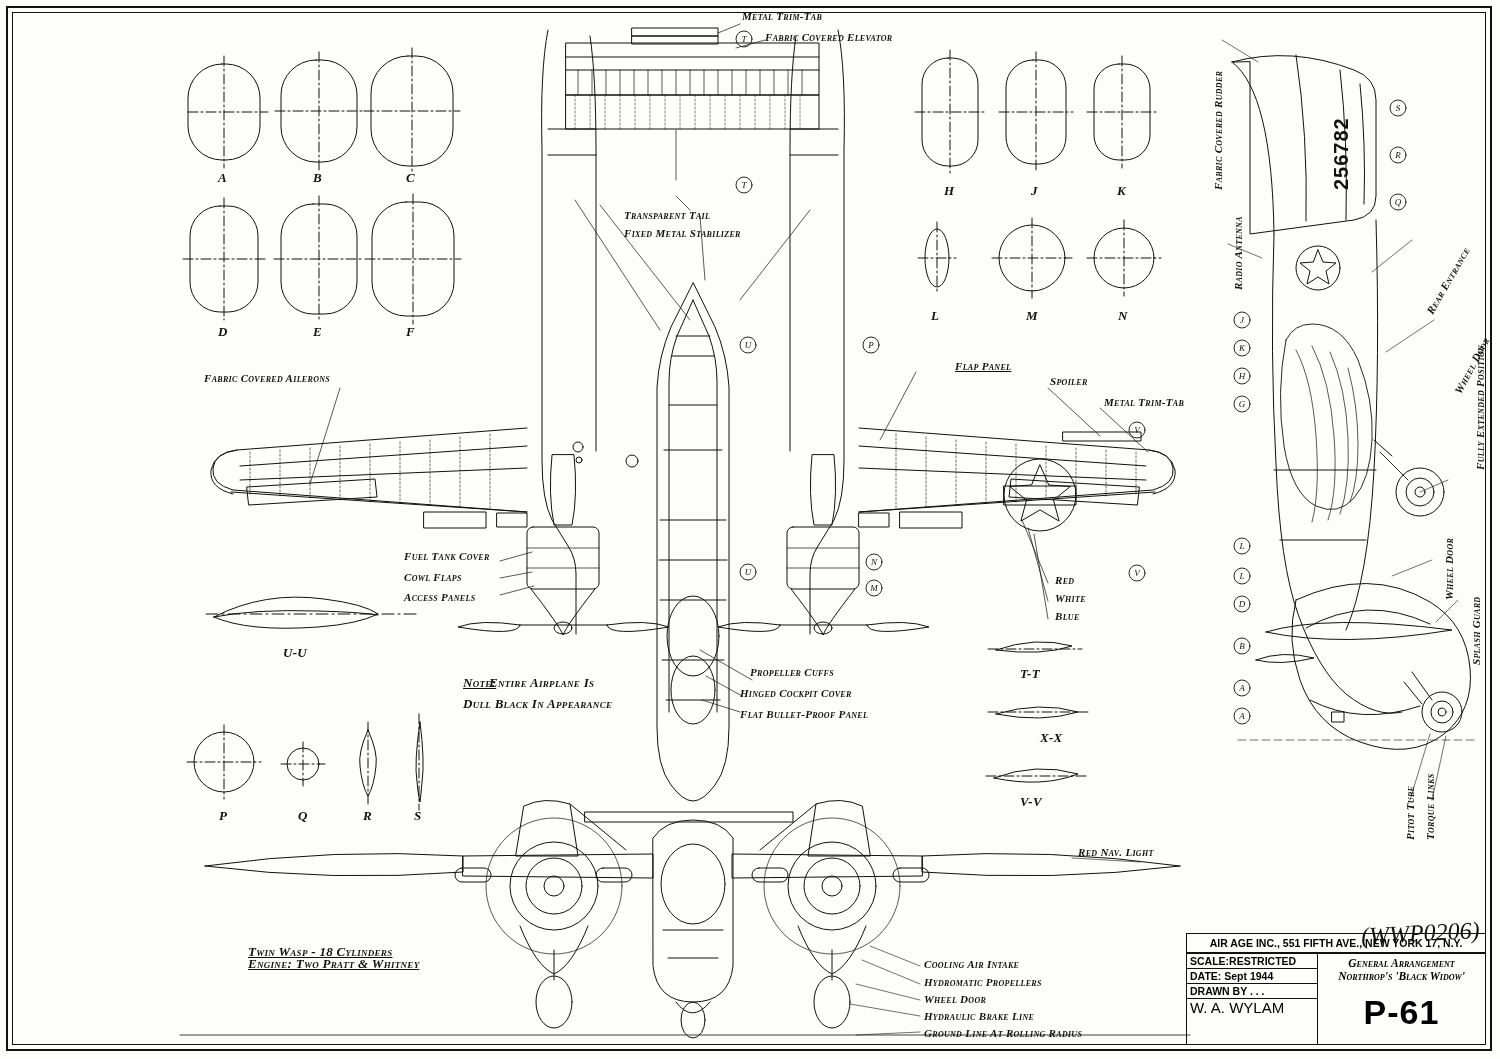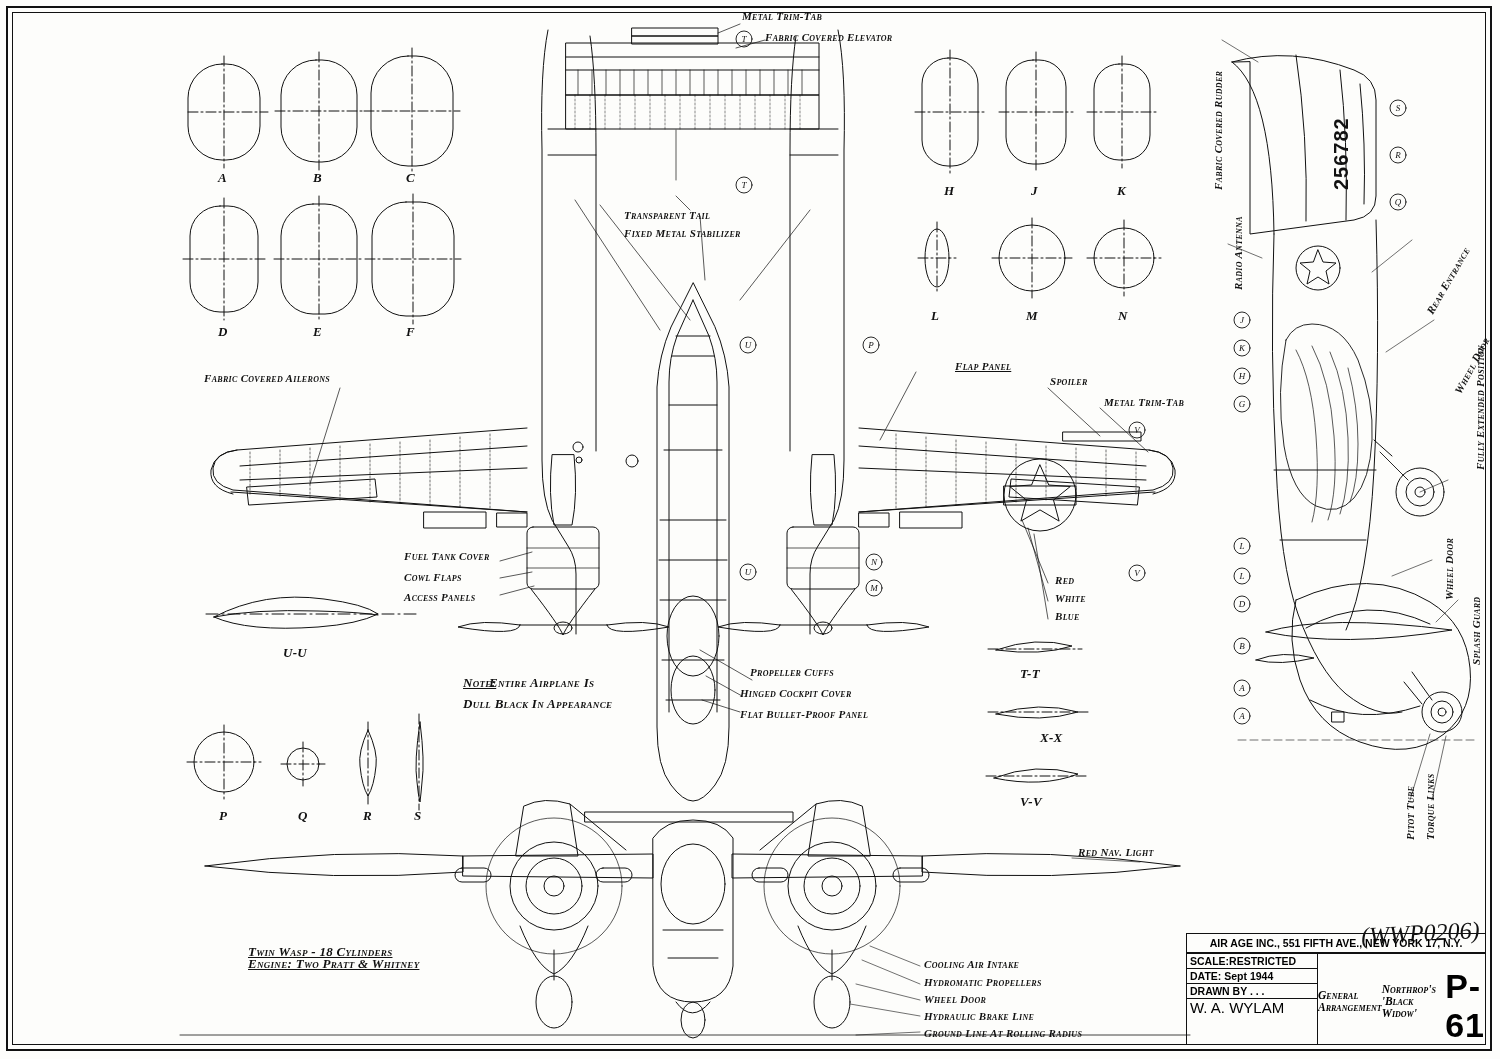--- a/index.html
+++ b/index.html
@@ -9,21 +9,21 @@
   .border-inner{position:absolute;left:12px;top:12px;width:1474px;height:1033px;border:1px solid #111;box-sizing:border-box;}
   svg{position:absolute;left:0;top:0;}
   .lbl{position:absolute;font-family:"Liberation Serif",serif;font-style:italic;font-weight:600;color:#111;white-space:nowrap;letter-spacing:.3px;}
   .lbl.sm{font-size:11px;}
   .lbl.md{font-size:13px;}
   .lbl.cap{font-variant:small-caps;}
   .titleblock{position:absolute;right:14px;bottom:14px;width:300px;height:92px;border:1.5px solid #111;box-sizing:border-box;display:flex;}
   .tb-left{width:130px;border-right:1.5px solid #111;display:flex;flex-direction:column;}
   .tb-left .row{border-bottom:1px solid #111;font-size:10.5px;font-family:"Liberation Sans",sans-serif;font-weight:700;padding:1px 3px;white-space:nowrap;overflow:hidden;}
   .tb-left .row:last-child{border-bottom:none;}
-  .tb-right{flex:1;display:flex;align-items:center;justify-content:flex-start;padding-top:3px;}
+  .tb-right{flex:1;display:flex;flex-direction:column;align-items:center;justify-content:flex-start;padding-top:3px;}
   .tb-right .t1{font-size:11.5px;font-style:italic;font-weight:700;font-variant:small-caps;}
   .tb-right .t2{font-size:11.5px;font-style:italic;font-weight:700;font-variant:small-caps;margin-top:1px;}
   .tb-right .big{font-size:34px;font-family:"Liberation Sans",sans-serif;font-weight:700;letter-spacing:1px;margin-top:11px;}
   .tb-top{position:absolute;right:14px;bottom:106px;width:300px;height:20px;border:1.5px solid #111;box-sizing:border-box;font-family:"Liberation Sans",sans-serif;font-weight:700;font-size:10.5px;display:flex;align-items:center;justify-content:center;}
   .drawnby{font-family:"Liberation Sans",sans-serif;font-weight:400;font-size:15px;padding:0 3px;}
   .signature{position:absolute;right:20px;bottom:112px;font-family:"Liberation Serif",serif;font-style:italic;font-size:24px;color:#111;transform:rotate(-3deg);}
   .vert{transform-origin:0 0;}
   .serial{position:absolute;font-family:"Liberation Sans",sans-serif;font-weight:700;font-size:20px;color:#111;letter-spacing:1px;}
   .note-u{text-decoration:underline;}
 </style>

